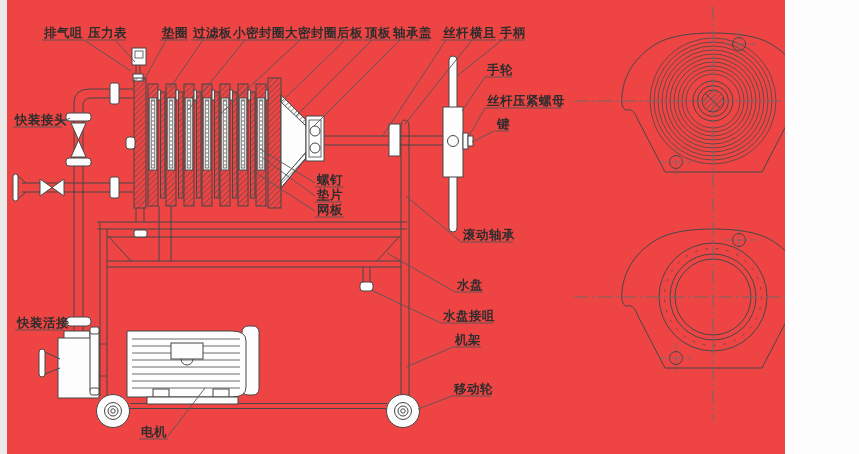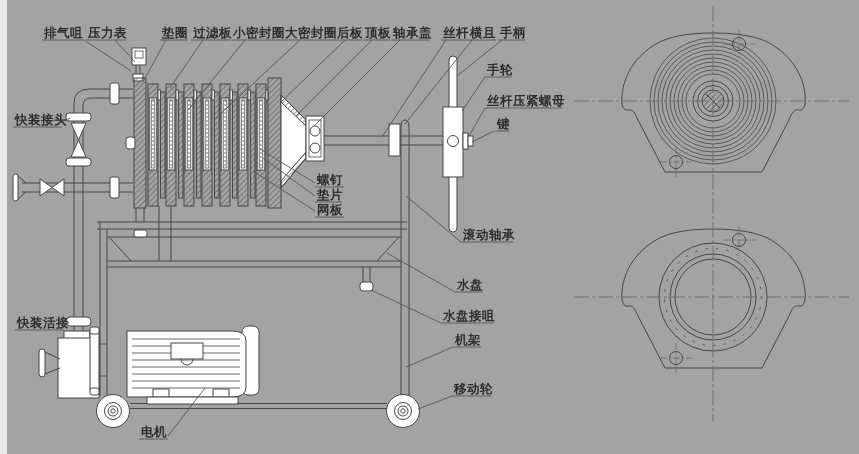--- a/index.html
+++ b/index.html
@@ -1,16 +1,16 @@
 <!DOCTYPE html>
 <html><head>
 <meta charset="utf-8">
 <style>
   html,body{margin:0;padding:0;background:#fdfdfd;}
-  #stage{position:relative;width:859px;height:454px;background:#a3a3a3;overflow:hidden;
+  #stage{position:relative;width:785px;height:454px;background:#ef4444;overflow:hidden;
          font-family:"Liberation Serif", serif;}
   svg{position:absolute;left:0;top:0;}
   .s  {stroke:#474747;fill:none;stroke-width:1;}
   .sw {stroke:#474747;fill:#fdfdfd;stroke-width:1;}
   .h  {stroke:#474747;fill:url(#hatch);stroke-width:1;}
   .thin{stroke:#474747;fill:none;stroke-width:.8;}
   .cl {stroke:#6c6c6c;fill:none;stroke-width:.9;stroke-dasharray:15 3 3 3;}
   .cls{stroke:#6c6c6c;fill:none;stroke-width:.8;stroke-dasharray:7 2 2 2;}
   .ld {stroke:#565656;fill:none;stroke-width:.9;}
   .lbl{font:600 12.5px "Liberation Serif", serif;fill:#2d2d2d;letter-spacing:.5px;}

